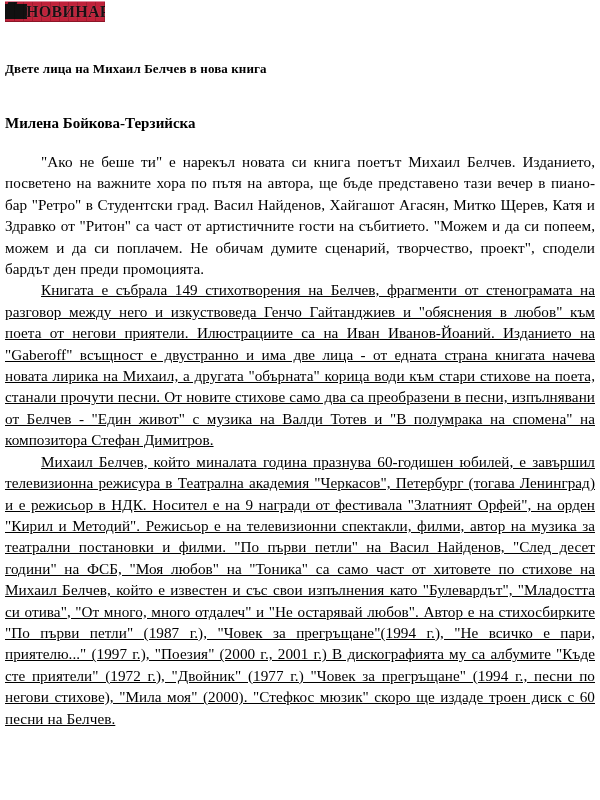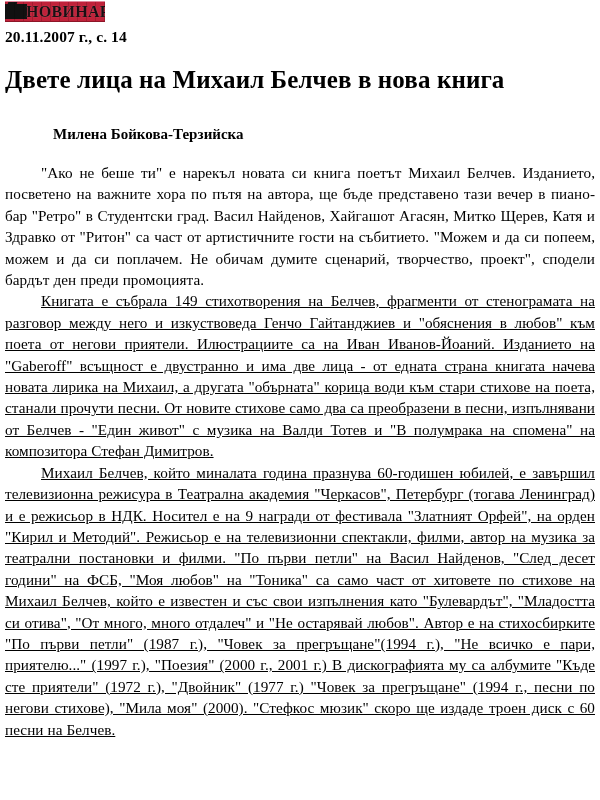--- a/index.html
+++ b/index.html
@@ -90,32 +90,31 @@
     margin-top: 6px;
     font-family: "Liberation Serif", "DejaVu Serif", serif;
     font-weight: 700;
     font-size: 15.5px;
     letter-spacing: 0.1px;
     line-height: 18px;
   }
 
   
   .headline {
-    margin-top: 22px;
+    margin-top: 35px;
     font-family: "Liberation Serif", "DejaVu Serif", serif;
     font-weight: 700;
-    font-size: 25px;
+    font-size: 13px;
     line-height: 24px;
     letter-spacing: 0.1px;
   }
 
   
   .byline {
     margin-top: 32px;
-    margin-left: 48px;
     font-family: "Liberation Serif", "DejaVu Serif", serif;
     font-weight: 700;
     font-size: 15px;
     line-height: 20px;
   }
 
   
   .article-body {
     margin-top: 18px;
   }
@@ -145,21 +144,20 @@
 <div class="page">
 
   <div class="masthead">
     <div class="logo" style="background: rgb(192, 34, 58);">
       <span class="logo-mark"></span>
       <span class="logo-word" style="color: rgb(26, 16, 19);">НОВИНАР</span>
       <span class="logo-stripes"></span>
     </div>
   </div>
 
-  <div class="issue-line">20.11.2007 г., с. 14</div>
 
   <h1 class="headline">Двете лица на Михаил Белчев в нова книга</h1>
 
   <div class="byline">Милена Бойкова-Терзийска</div>
 
   <div class="article-body">
     <p class="para">"Ако не беше ти" е нарекъл новата си книга поетът Михаил Белчев. Изданието, посветено на важните хора по пътя на автора, ще бъде представено тази вечер в пиано-бар "Ретро" в Студентски град. Васил Найденов, Хайгашот Агасян, Митко Щерев, Катя и Здравко от "Ритон" са част от артистичните гости на събитието. "Можем и да си попеем, можем и да си поплачем. Не обичам думите сценарий, творчество, проект", сподели бардът ден преди промоцията.</p>
     <p class="para">Книгата е събрала 149 стихотворения на Белчев, фрагменти от стенограмата на разговор между него и изкуствоведа Генчо Гайтанджиев и "обяснения в любов" към поета от негови приятели. Илюстрациите са на Иван Иванов-Йоаний. Изданието на "Gaberoff" всъщност е двустранно и има две лица - от едната страна книгата начева новата лирика на Михаил, а другата "обърната" корица води към стари стихове на поета, станали прочути песни. От новите стихове само два са преобразени в песни, изпълнявани от Белчев - "Един живот" с музика на Валди Тотев и "В полумрака на спомена" на композитора Стефан Димитров.</p>
     <p class="para">Михаил Белчев, който миналата година празнува 60-годишен юбилей, е завършил телевизионна режисура в Театрална академия "Черкасов", Петербург (тогава Ленинград) и е режисьор в НДК. Носител е на 9 награди от фестивала "Златният Орфей", на орден "Кирил и Методий". Режисьор е на телевизионни спектакли, филми, автор на музика за театрални постановки и филми. "По първи петли" на Васил Найденов, "След десет години" на ФСБ, "Моя любов" на "Тоника" са само част от хитовете по стихове на Михаил Белчев, който е известен и със свои изпълнения като "Булевардът", "Младостта си отива", "От много, много отдалеч" и "Не остарявай любов". Автор е на стихосбирките "По първи петли" (1987 г.), "Човек за прегръщане"(1994 г.), "Не всичко е пари, приятелю..." (1997 г.), "Поезия" (2000 г., 2001 г.) В дискографията му са албумите "Къде сте приятели" (1972 г.), "Двойник" (1977 г.) "Човек за прегръщане" (1994 г., песни по негови стихове), "Мила моя" (2000). "Стефкос мюзик" скоро ще издаде троен диск с 60 песни на Белчев.</p>
   </div>

